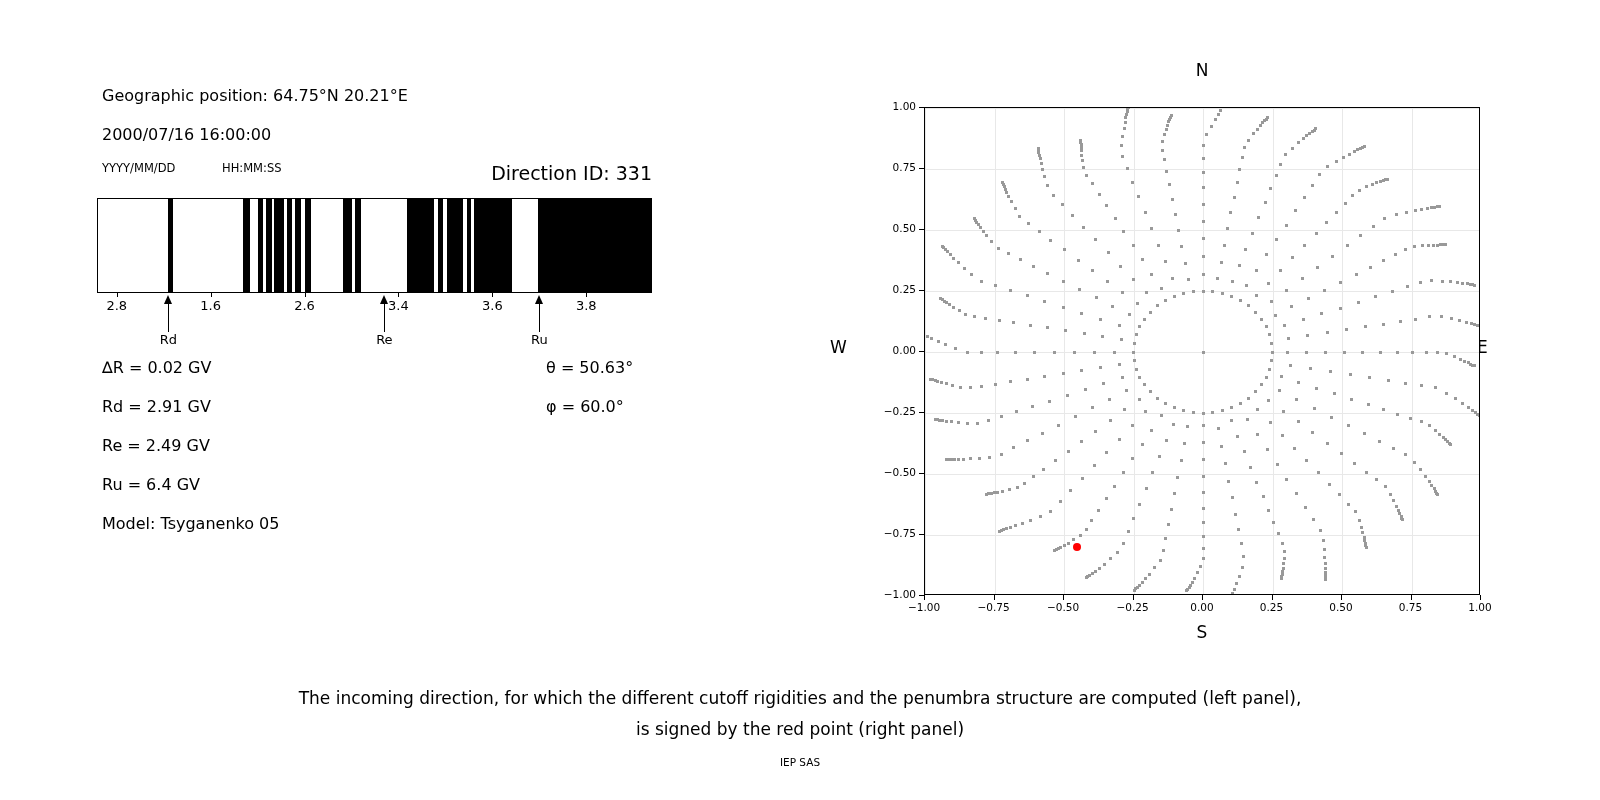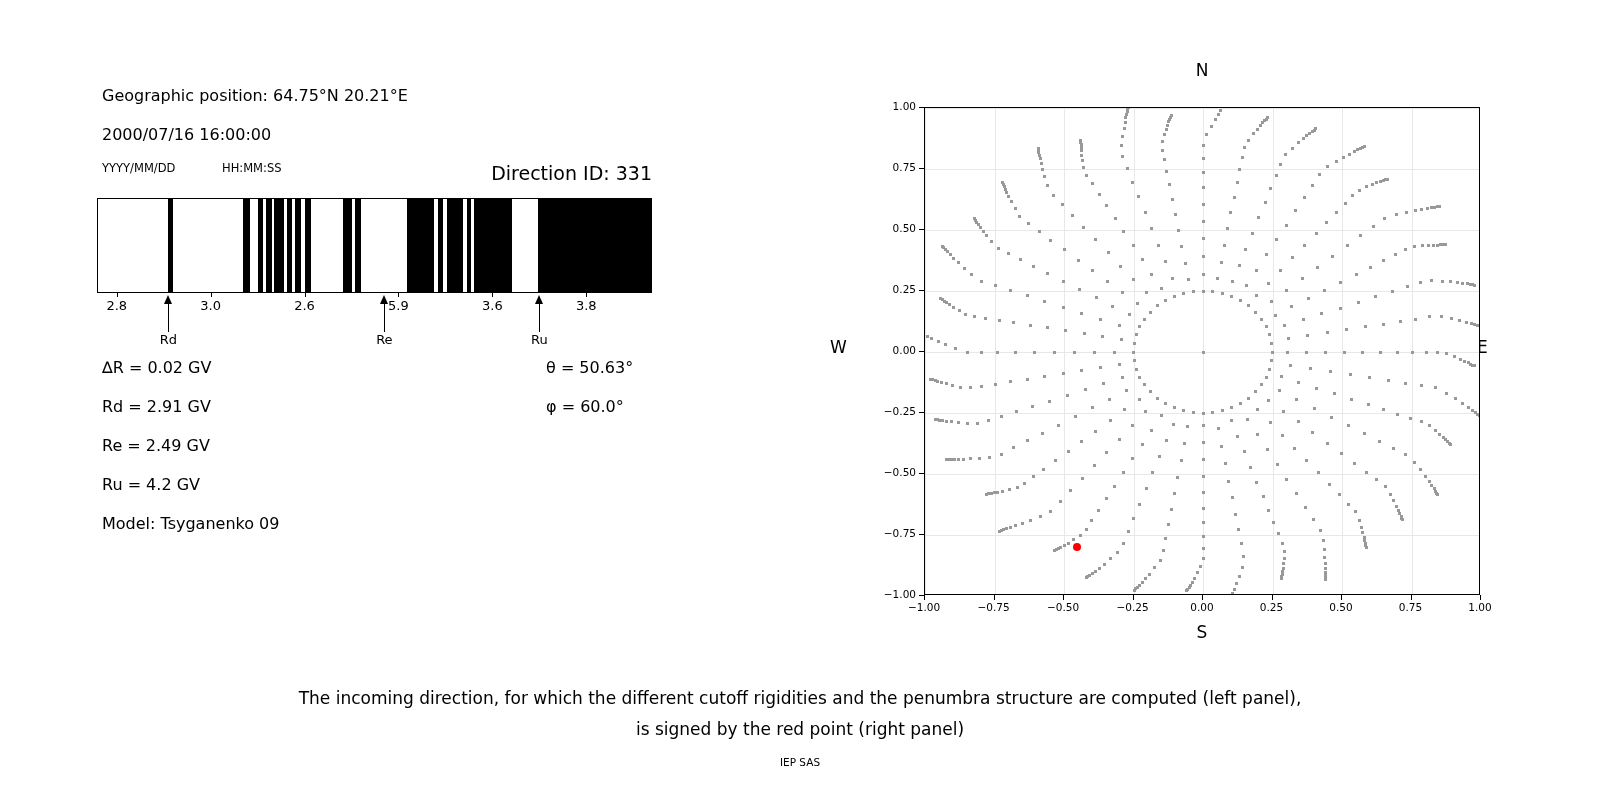--- a/index.html
+++ b/index.html
@@ -59,47 +59,47 @@
     <div class="band" style="left: 61.4213%; width: 0.930626%;"></div>
     <div class="band" style="left: 63.1134%; width: 2.96108%;"></div>
     <div class="band" style="left: 66.6667%; width: 0.761421%;"></div>
     <div class="band" style="left: 67.9357%; width: 6.85279%;"></div>
     <div class="band" style="left: 79.6108%; width: 20.3892%;"></div>
   </div>
 <div id="barcode-axis" class="abs" style="left:0;top:0;">
     <div class="btick" style="left: 116.721px;"></div>
     <div class="bticklab txt13" style="left: 90.7208px;">2.8</div>
     <div class="btick" style="left: 210.629px;"></div>
-    <div class="bticklab txt13" style="left: 184.629px;">3.0</div>
+    <div class="bticklab txt13" style="left: 184.629px;">1.6</div>
     <div class="btick" style="left: 304.538px;"></div>
     <div class="bticklab txt13" style="left: 278.538px;">2.6</div>
     <div class="btick" style="left: 398.447px;"></div>
-    <div class="bticklab txt13" style="left: 372.447px;">5.9</div>
+    <div class="bticklab txt13" style="left: 372.447px;">3.4</div>
     <div class="btick" style="left: 492.355px;"></div>
     <div class="bticklab txt13" style="left: 466.355px;">3.6</div>
     <div class="btick" style="left: 586.264px;"></div>
     <div class="bticklab txt13" style="left: 560.264px;">3.8</div>
   </div>
 <div id="barcode-markers" class="abs" style="left:0;top:0;">
     <div class="arrow-head" style="left: 163.871px;"></div>
     <div class="arrow-stem" style="left: 167.671px;"></div>
     <div class="arrow-lab txt13" style="left: 148.371px;">Rd</div>
     <div class="arrow-head" style="left: 379.86px;"></div>
     <div class="arrow-stem" style="left: 383.66px;"></div>
     <div class="arrow-lab txt13" style="left: 364.36px;">Re</div>
     <div class="arrow-head" style="left: 534.81px;"></div>
     <div class="arrow-stem" style="left: 538.61px;"></div>
     <div class="arrow-lab txt13" style="left: 519.31px;">Ru</div>
   </div>
 
 <div class="abs txt16" style="left:102px;top:358px;">∆R = 0.02 GV</div>
 <div class="abs txt16" style="left:102px;top:397px;">Rd = 2.91 GV</div>
 <div class="abs txt16" style="left:102px;top:436px;">Re = 2.49 GV</div>
-<div class="abs txt16" style="left:102px;top:475px;">Ru = 4.2 GV</div>
-<div class="abs txt16" style="left:102px;top:514px;">Model: Tsyganenko 09</div>
+<div class="abs txt16" style="left:102px;top:475px;">Ru = 6.4 GV</div>
+<div class="abs txt16" style="left:102px;top:514px;">Model: Tsyganenko 05</div>
 <div class="abs txt16" style="left:546px;top:358px;">θ = 50.63°</div>
 <div class="abs txt16" style="left:546px;top:397px;">φ = 60.0°</div>
 
 <div class="abs compass" style="left:924px;top:60px;width:556px;text-align:center;">N</div>
 <div class="abs compass" style="left:924px;top:622px;width:556px;text-align:center;">S</div>
 <div class="abs compass" style="left:830px;top:337px;">W</div>
 <div class="abs compass" style="left:1477px;top:337px;">E</div>
 <div id="scatter-box" class="abs">
     <div class="gridv" style="left: 0px;"></div>
     <div class="gridv" style="left: 69.5px;"></div>

